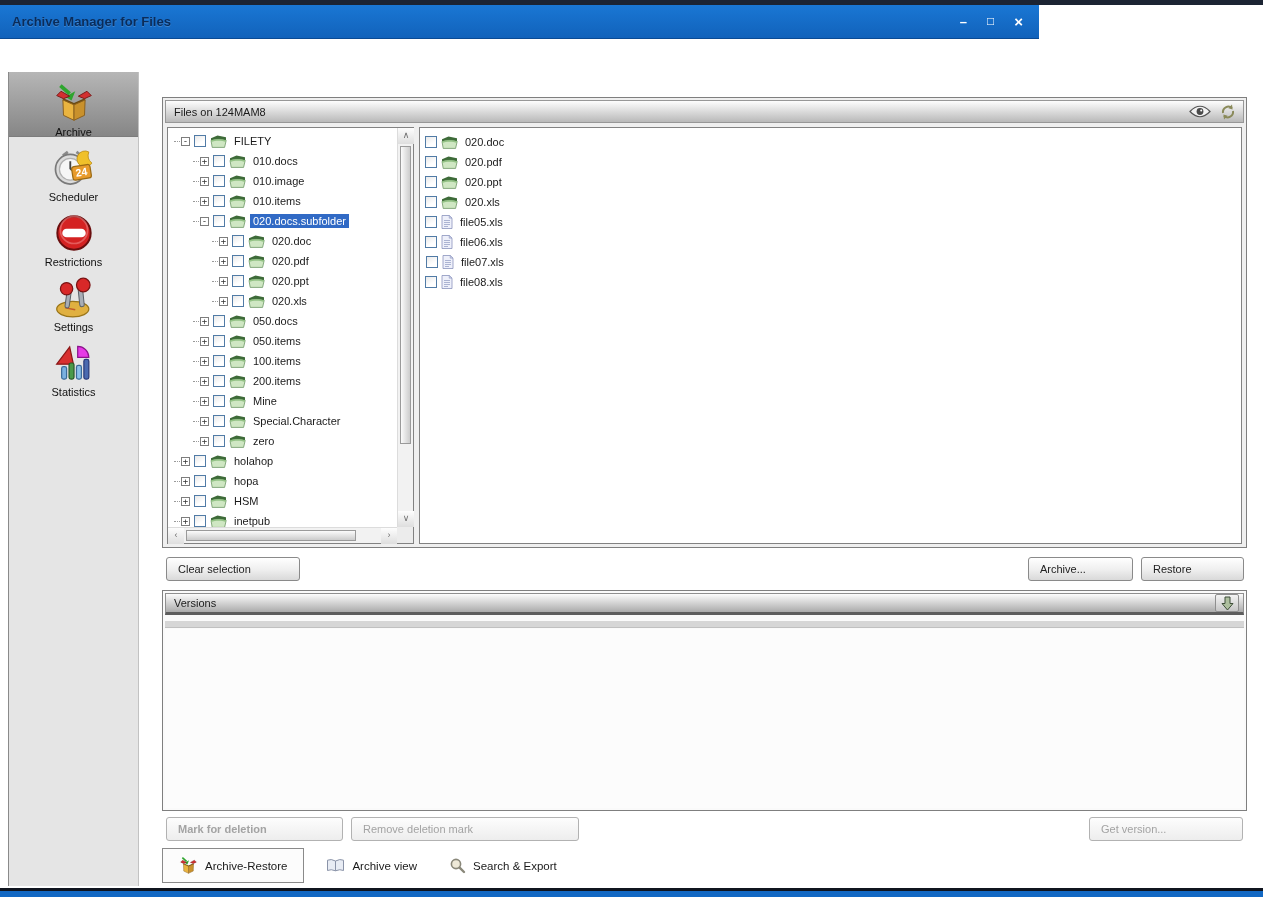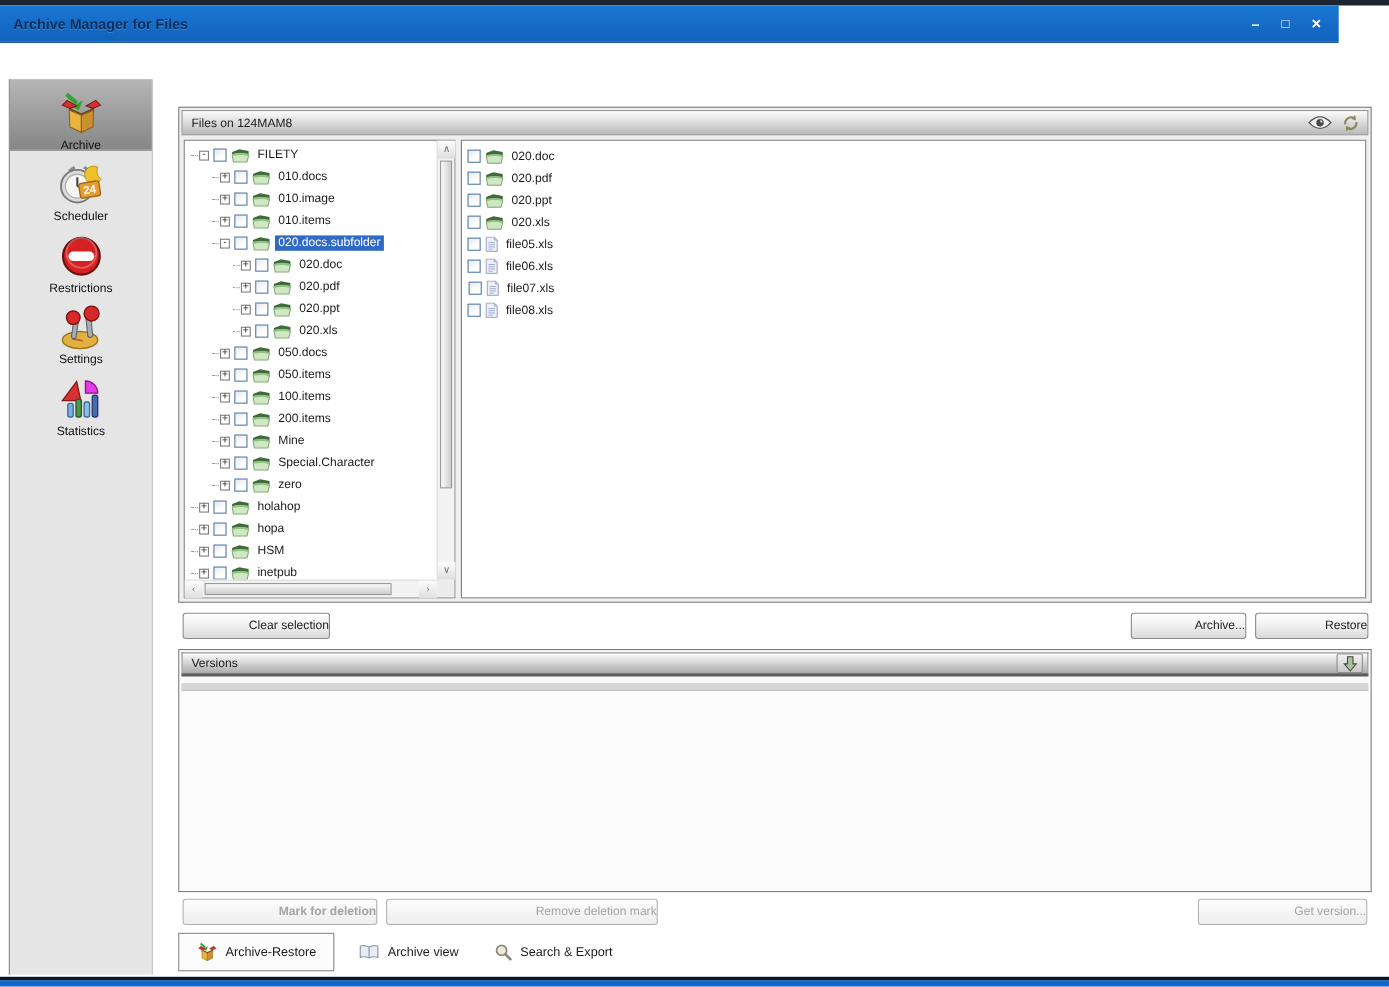--- a/index.html
+++ b/index.html
@@ -1,21 +1,21 @@
 <!DOCTYPE html>
 <html><head>
 <meta charset="utf-8">
 <style>
   * { margin:0; padding:0; box-sizing:border-box; }
   body { font-family:"Liberation Sans", sans-serif; background:#fff; }
   .screen { position:relative; width:1263px; height:897px; overflow:hidden; background:#fff; font-size:11px; color:#1a1a1a; }
 
   
   .strip-top { position:absolute; left:0; top:0; width:1263px; height:5px; background:#1c2433; }
-  .titlebar { position:absolute; left:0; top:5px; width:1217px; height:34px;
+  .titlebar { position:absolute; left:0; top:5px; width:1039px; height:34px;
               background:linear-gradient(#1a77d4,#1162bb); border-bottom:1px solid #0a4a94; }
   .titlebar .wtitle { position:absolute; left:12px; top:0; line-height:33px; font-size:13px; font-weight:bold;
               color:#0a2c5a; text-shadow:0 1px 0 rgba(255,255,255,0.18); }
   .wctrls { position:absolute; right:16px; top:0; height:33px; display:flex; align-items:center; gap:20px; }
   .wctrl { color:#fff; font-weight:bold; font-size:13px; line-height:13px; cursor:default; }
 
   .tabstrip { position:absolute; left:0; top:39px; width:1263px; height:31px; background:#d2d2d2;
               border-bottom:1px solid #aeaeae; display:flex; align-items:flex-end; padding:0 8px 3px 6px; }
   .tabstub { width:16px; height:21px; background:linear-gradient(#efefef,#cfcfcf); border:1px solid #8f8f8f; margin-right:4px; }
   .top-tab { height:22px; padding:0 15px; line-height:21px; border:1px solid #7f7f7f; margin-right:3px;
@@ -67,21 +67,21 @@
   .corner  { position:absolute; right:0; bottom:0; width:16px; height:16px; background:#ececec; }
   .sbtn { position:absolute; width:16px; height:16px; background:linear-gradient(#fdfdfd,#dedede);
           color:#6f6f6f; font-size:9px; text-align:center; line-height:15px; }
   .vthumb { position:absolute; left:2px; right:2px; top:18px; height:298px;
             background:linear-gradient(90deg,#fbfbfb,#cccccc); border:1px solid #9a9a9a; }
   .hthumb { position:absolute; top:2px; bottom:2px; left:18px; width:170px;
             background:linear-gradient(#fbfbfb,#cccccc); border:1px solid #9a9a9a; }
 
   
   .btn { position:absolute; height:24px; background:linear-gradient(#ffffff,#eeeeee 55%,#d9d9d9);
-         border:1px solid #8a8a8a; border-radius:3px; text-align:right; line-height:22px; color:#222; cursor:pointer; }
+         border:1px solid #8a8a8a; border-radius:3px; text-align:left; line-height:22px; color:#222; cursor:pointer;padding-left:11px; }
   .btn.disabled { color:#a3a3a3; border-color:#b2b2b2; background:linear-gradient(#fdfdfd,#ededed); cursor:default; }
 
   
   .versions-group { position:absolute; left:162px; top:590px; width:1085px; height:221px;
                     border:1px solid #7f7f7f; background:#fafafa; }
   .versions-header { position:absolute; left:2px; top:2px; right:2px; height:22px;
                      background:linear-gradient(#fcfcfc,#ababab); border:1px solid #8f8f8f;
                      border-bottom:3px solid #5d5d5d; display:flex; align-items:center; padding:0 4px 0 8px; }
   .versions-header .gh-title { flex:1; }
   .vs-arrow { width:24px; height:18px; display:flex; align-items:center; justify-content:center;
@@ -508,21 +508,21 @@
           <svg width="13" height="15" viewBox="0 0 13 15">
             <path d="M4 1 H9 V7.5 H12 L6.5 14 L1 7.5 H4 Z" fill="#adbf9e" stroke="#3f4f3a"></path>
           </svg>
         </span>
     </div>
     <div class="versions-subrow"></div>
     <div class="versions-list"></div>
   </div>
 
   <div class="btn disabled" style="left:166px; top:817px; width:177px;font-weight:bold;">Mark for deletion</div>
-  <div class="btn disabled" style="left:351px; top:817px; width:247px;">Remove deletion mark</div>
+  <div class="btn disabled" style="left:351px; top:817px; width:228px;">Remove deletion mark</div>
   <div class="btn disabled" style="left:1089px; top:817px; width:154px;">Get version...</div>
 
   <div class="bottom-tabbar" id="bottom-tabs">
       <div class="btab sel">
         <span class="bicon"><svg viewBox="0 0 34 34" width="19" height="19">
             <path d="M6 3 L13.5 9.5" stroke="#2ea52e" stroke-width="3" fill="none"></path>
             <path d="M10 12 L18 7.5 L15 15 Z" fill="#2ea52e"></path>
             <path d="M8 13 L17 17 L26 13 L26 15.5 L17 19.5 L8 15.5 Z" fill="#6b4a12"></path>
             <path d="M8.5 13.5 L3 11 L6.5 7.5 L13.5 11.5 Z" fill="#d23030" stroke="#7a1a1a" stroke-width="0.8"></path>
             <path d="M25.5 13.5 L31 11 L27.5 7.5 L20.5 11.5 Z" fill="#d23030" stroke="#7a1a1a" stroke-width="0.8"></path>

